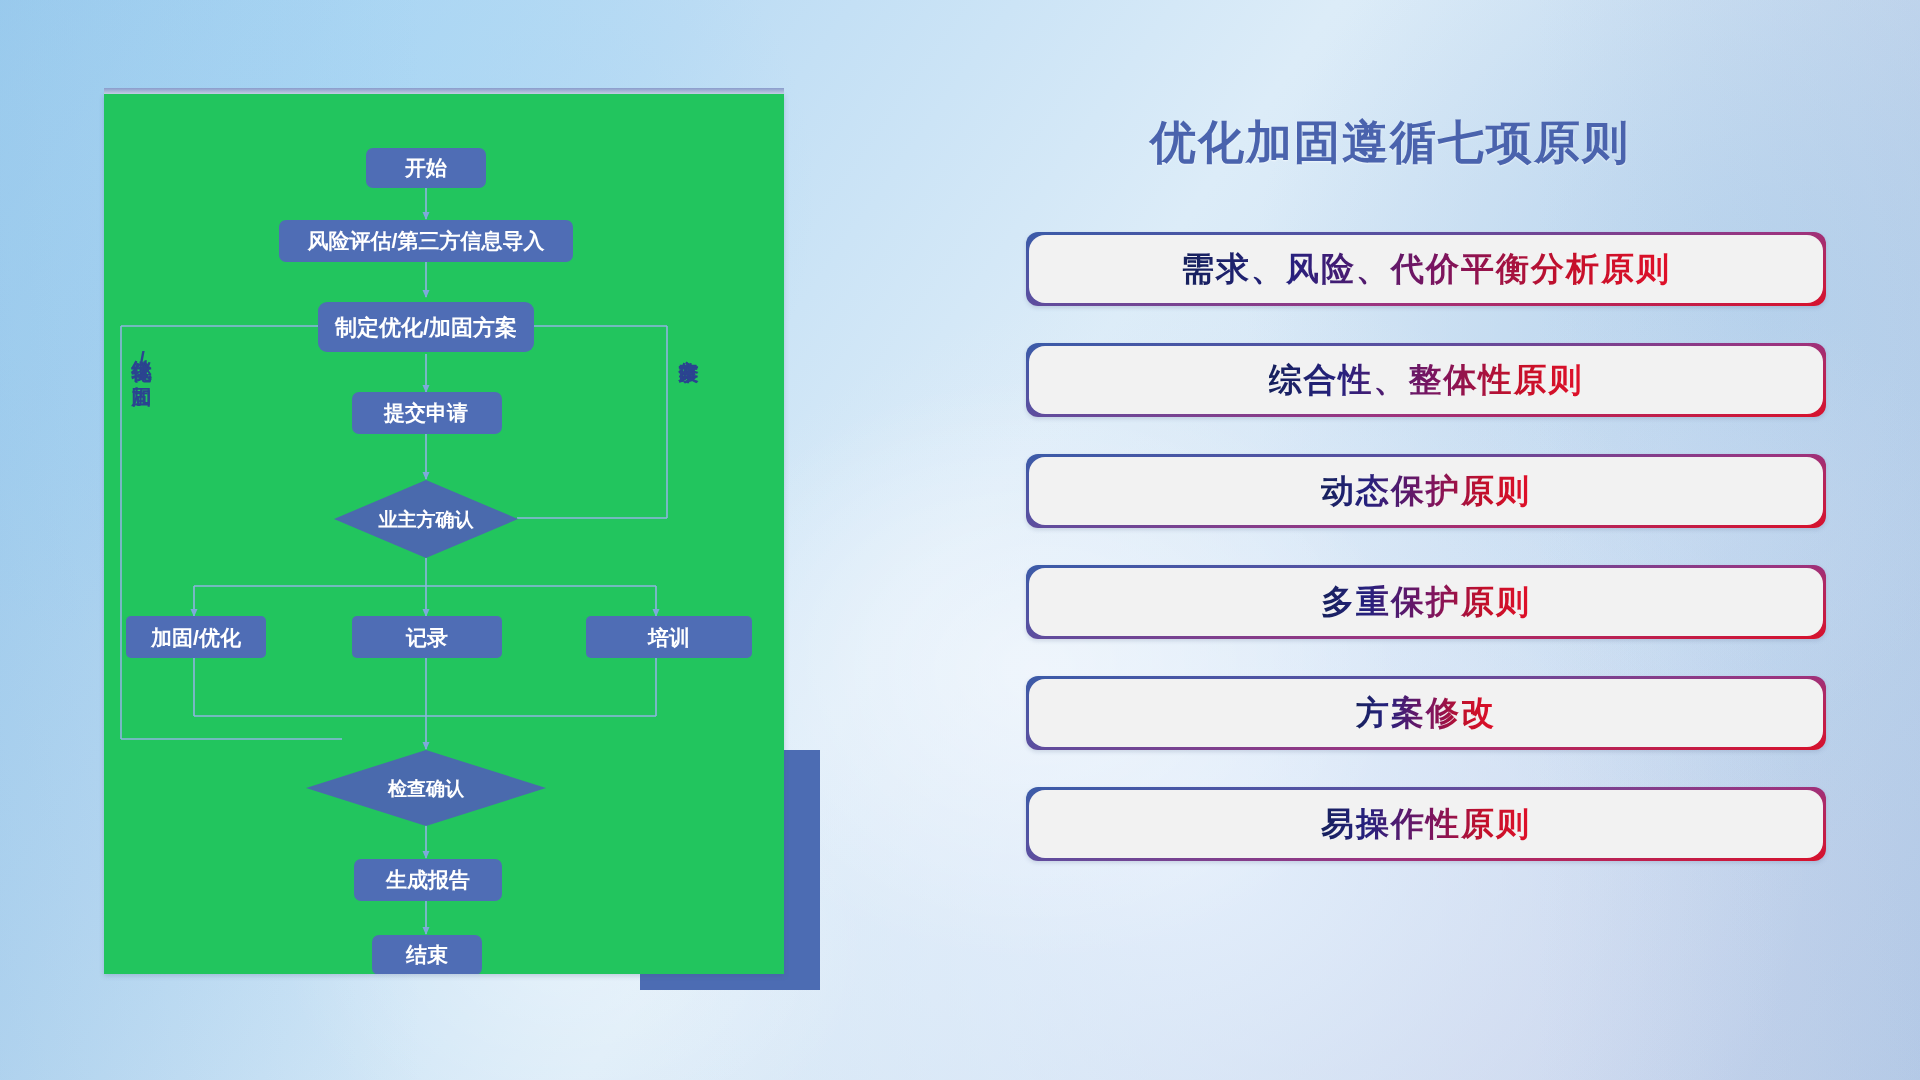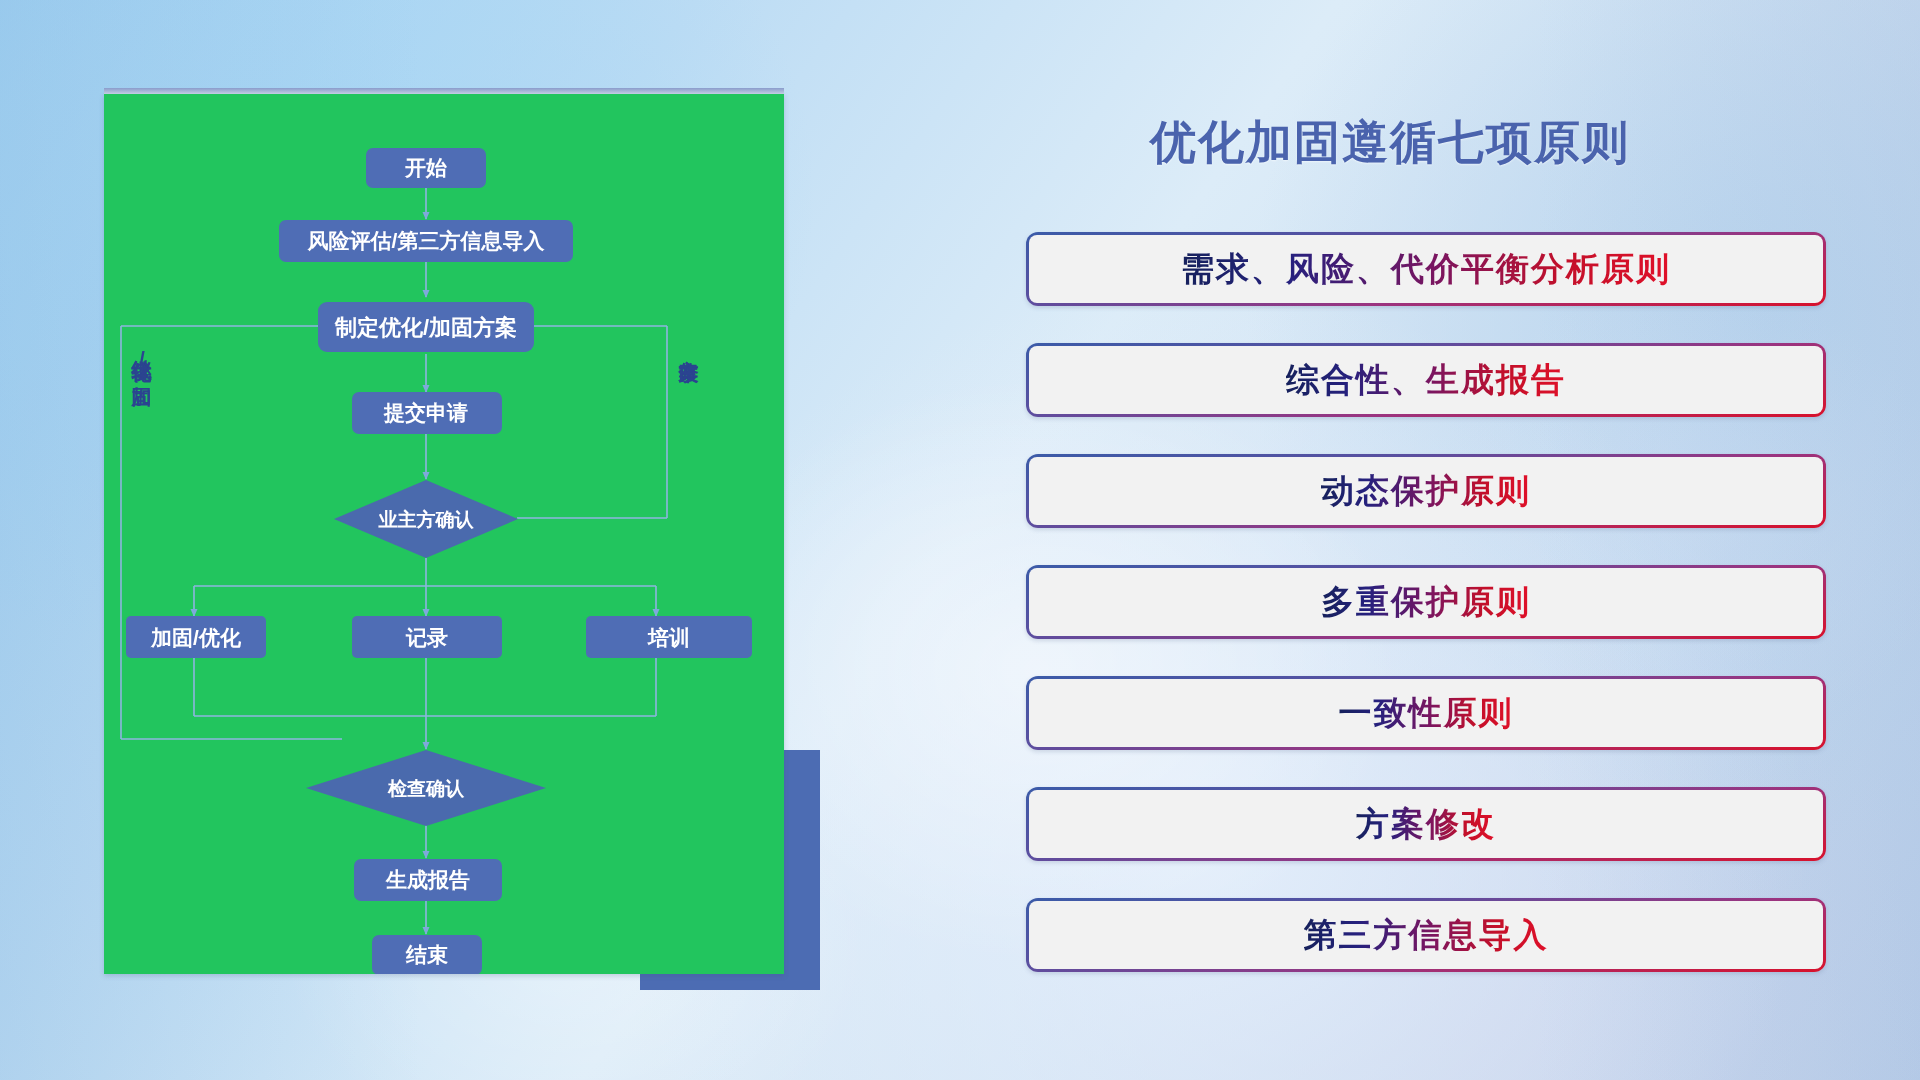--- a/index.html
+++ b/index.html
@@ -72,21 +72,21 @@
   .principle-item{
     position:relative;
     height:74px; margin-bottom:37px;
     border-radius:12px;
     padding:3px;
     background:linear-gradient(170deg,#3b5ba8 0%, #5a4fa0 32%, #9a3480 62%, #d8112b 100%);
     box-shadow:0 2px 4px rgba(80,100,140,.20);
   }
   .principle-inner{
     width:100%; height:100%;
-    border-radius:8px;
+    border-radius:16px;
     background:#f2f2f2;
     display:flex; align-items:center; justify-content:center;
   }
   .principle-text{
     font-size:33px; font-weight:bold; letter-spacing:2px;
     white-space:nowrap;
     background:linear-gradient(90deg,#16215c 0%, #26217e 22%, #7a1560 52%, #c3102a 78%, #e01029 100%);
     -webkit-background-clip:text; background-clip:text;
     -webkit-text-fill-color:transparent; color:transparent;
   }
@@ -191,48 +191,43 @@
   <div id="principle-list">
 
     <div class="principle-item">
       <div class="principle-inner">
         <span class="principle-text">需求、风险、代价平衡分析原则</span>
       </div>
     </div>
 
     <div class="principle-item">
       <div class="principle-inner">
-        <span class="principle-text">综合性、生成报告</span>
+        <span class="principle-text">综合性、整体性原则</span>
       </div>
     </div>
 
     <div class="principle-item">
       <div class="principle-inner">
         <span class="principle-text">动态保护原则</span>
       </div>
     </div>
 
     <div class="principle-item">
       <div class="principle-inner">
         <span class="principle-text">多重保护原则</span>
       </div>
     </div>
 
-    <div class="principle-item">
-      <div class="principle-inner">
-        <span class="principle-text">一致性原则</span>
-      </div>
-    </div>
 
     <div class="principle-item">
       <div class="principle-inner">
         <span class="principle-text">方案修改</span>
       </div>
     </div>
 
     <div class="principle-item">
       <div class="principle-inner">
-        <span class="principle-text">第三方信息导入</span>
+        <span class="principle-text">易操作性原则</span>
       </div>
     </div>
 
   </div>
 </div>
 
 </body></html>

